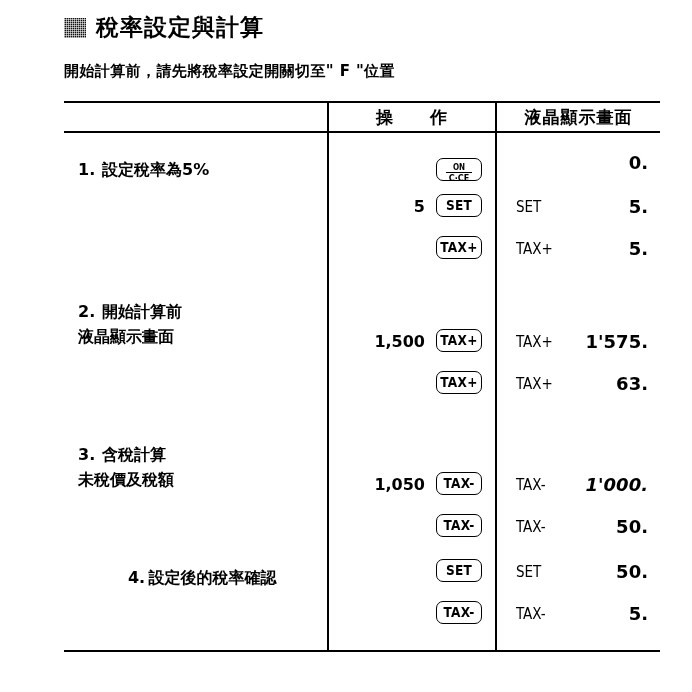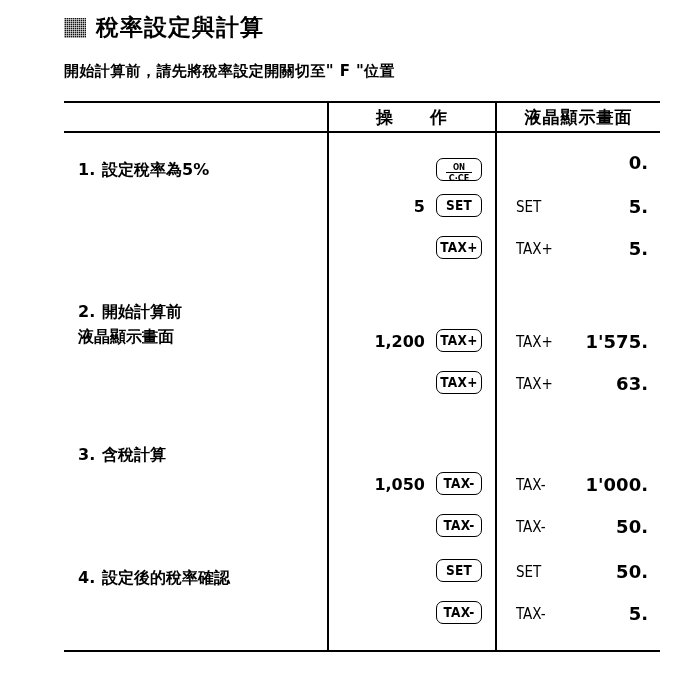--- a/index.html
+++ b/index.html
@@ -209,36 +209,36 @@
       </div>
       <div class="disp-value" style="top: 49px;">0.</div>
       <div class="op-input" style="top: 93px;">5</div>
       <div class="key" style="top: 93px;">SET</div>
       <div class="disp-label" style="top: 93px;">SET</div>
       <div class="disp-value" style="top: 93px;">5.</div>
       <div class="key" style="top: 135px;">TAX+</div>
       <div class="disp-label" style="top: 135px;">TAX+</div>
       <div class="disp-value" style="top: 135px;">5.</div>
       <div class="example-cell" style="top: 198px;"><span class="ex-num">2.</span><span>開始計算前</span><span class="ex-line3">液晶顯示畫面</span></div>
-      <div class="op-input" style="top: 228px;">1,200</div>
+      <div class="op-input" style="top: 228px;">1,500</div>
       <div class="key" style="top: 228px;">TAX+</div>
       <div class="disp-label" style="top: 228px;">TAX+</div>
       <div class="disp-value" style="top: 228px;">1'575.</div>
       <div class="key" style="top: 270px;">TAX+</div>
       <div class="disp-label" style="top: 270px;">TAX+</div>
       <div class="disp-value" style="top: 270px;">63.</div>
-      <div class="example-cell" style="top: 341px;"><span class="ex-num">3.</span><span>含稅計算</span></div>
+      <div class="example-cell" style="top: 341px;"><span class="ex-num">3.</span><span>含稅計算</span><span class="ex-line3">未稅價及稅額</span></div>
       <div class="op-input" style="top: 371px;">1,050</div>
       <div class="key" style="top: 371px;">TAX-</div>
       <div class="disp-label" style="top: 371px;">TAX-</div>
-      <div class="disp-value" style="top: 371px;">1'000.</div>
+      <div class="disp-value" style="top: 371px; font-style: italic;">1'000.</div>
       <div class="key" style="top: 413px;">TAX-</div>
       <div class="disp-label" style="top: 413px;">TAX-</div>
       <div class="disp-value" style="top: 413px;">50.</div>
-      <div class="example-cell" style="top: 464px;"><span class="ex-num">4.</span><span>設定後的稅率確認</span></div>
+      <div class="example-cell" style="top: 464px; text-align: center;"><span class="ex-num">4.</span><span>設定後的稅率確認</span></div>
       <div class="key" style="top: 458px;">SET</div>
       <div class="disp-label" style="top: 458px;">SET</div>
       <div class="disp-value" style="top: 458px;">50.</div>
       <div class="key" style="top: 500px;">TAX-</div>
       <div class="disp-label" style="top: 500px;">TAX-</div>
       <div class="disp-value" style="top: 500px;">5.</div>
     </div>
 </div>
 
 </body></html>

